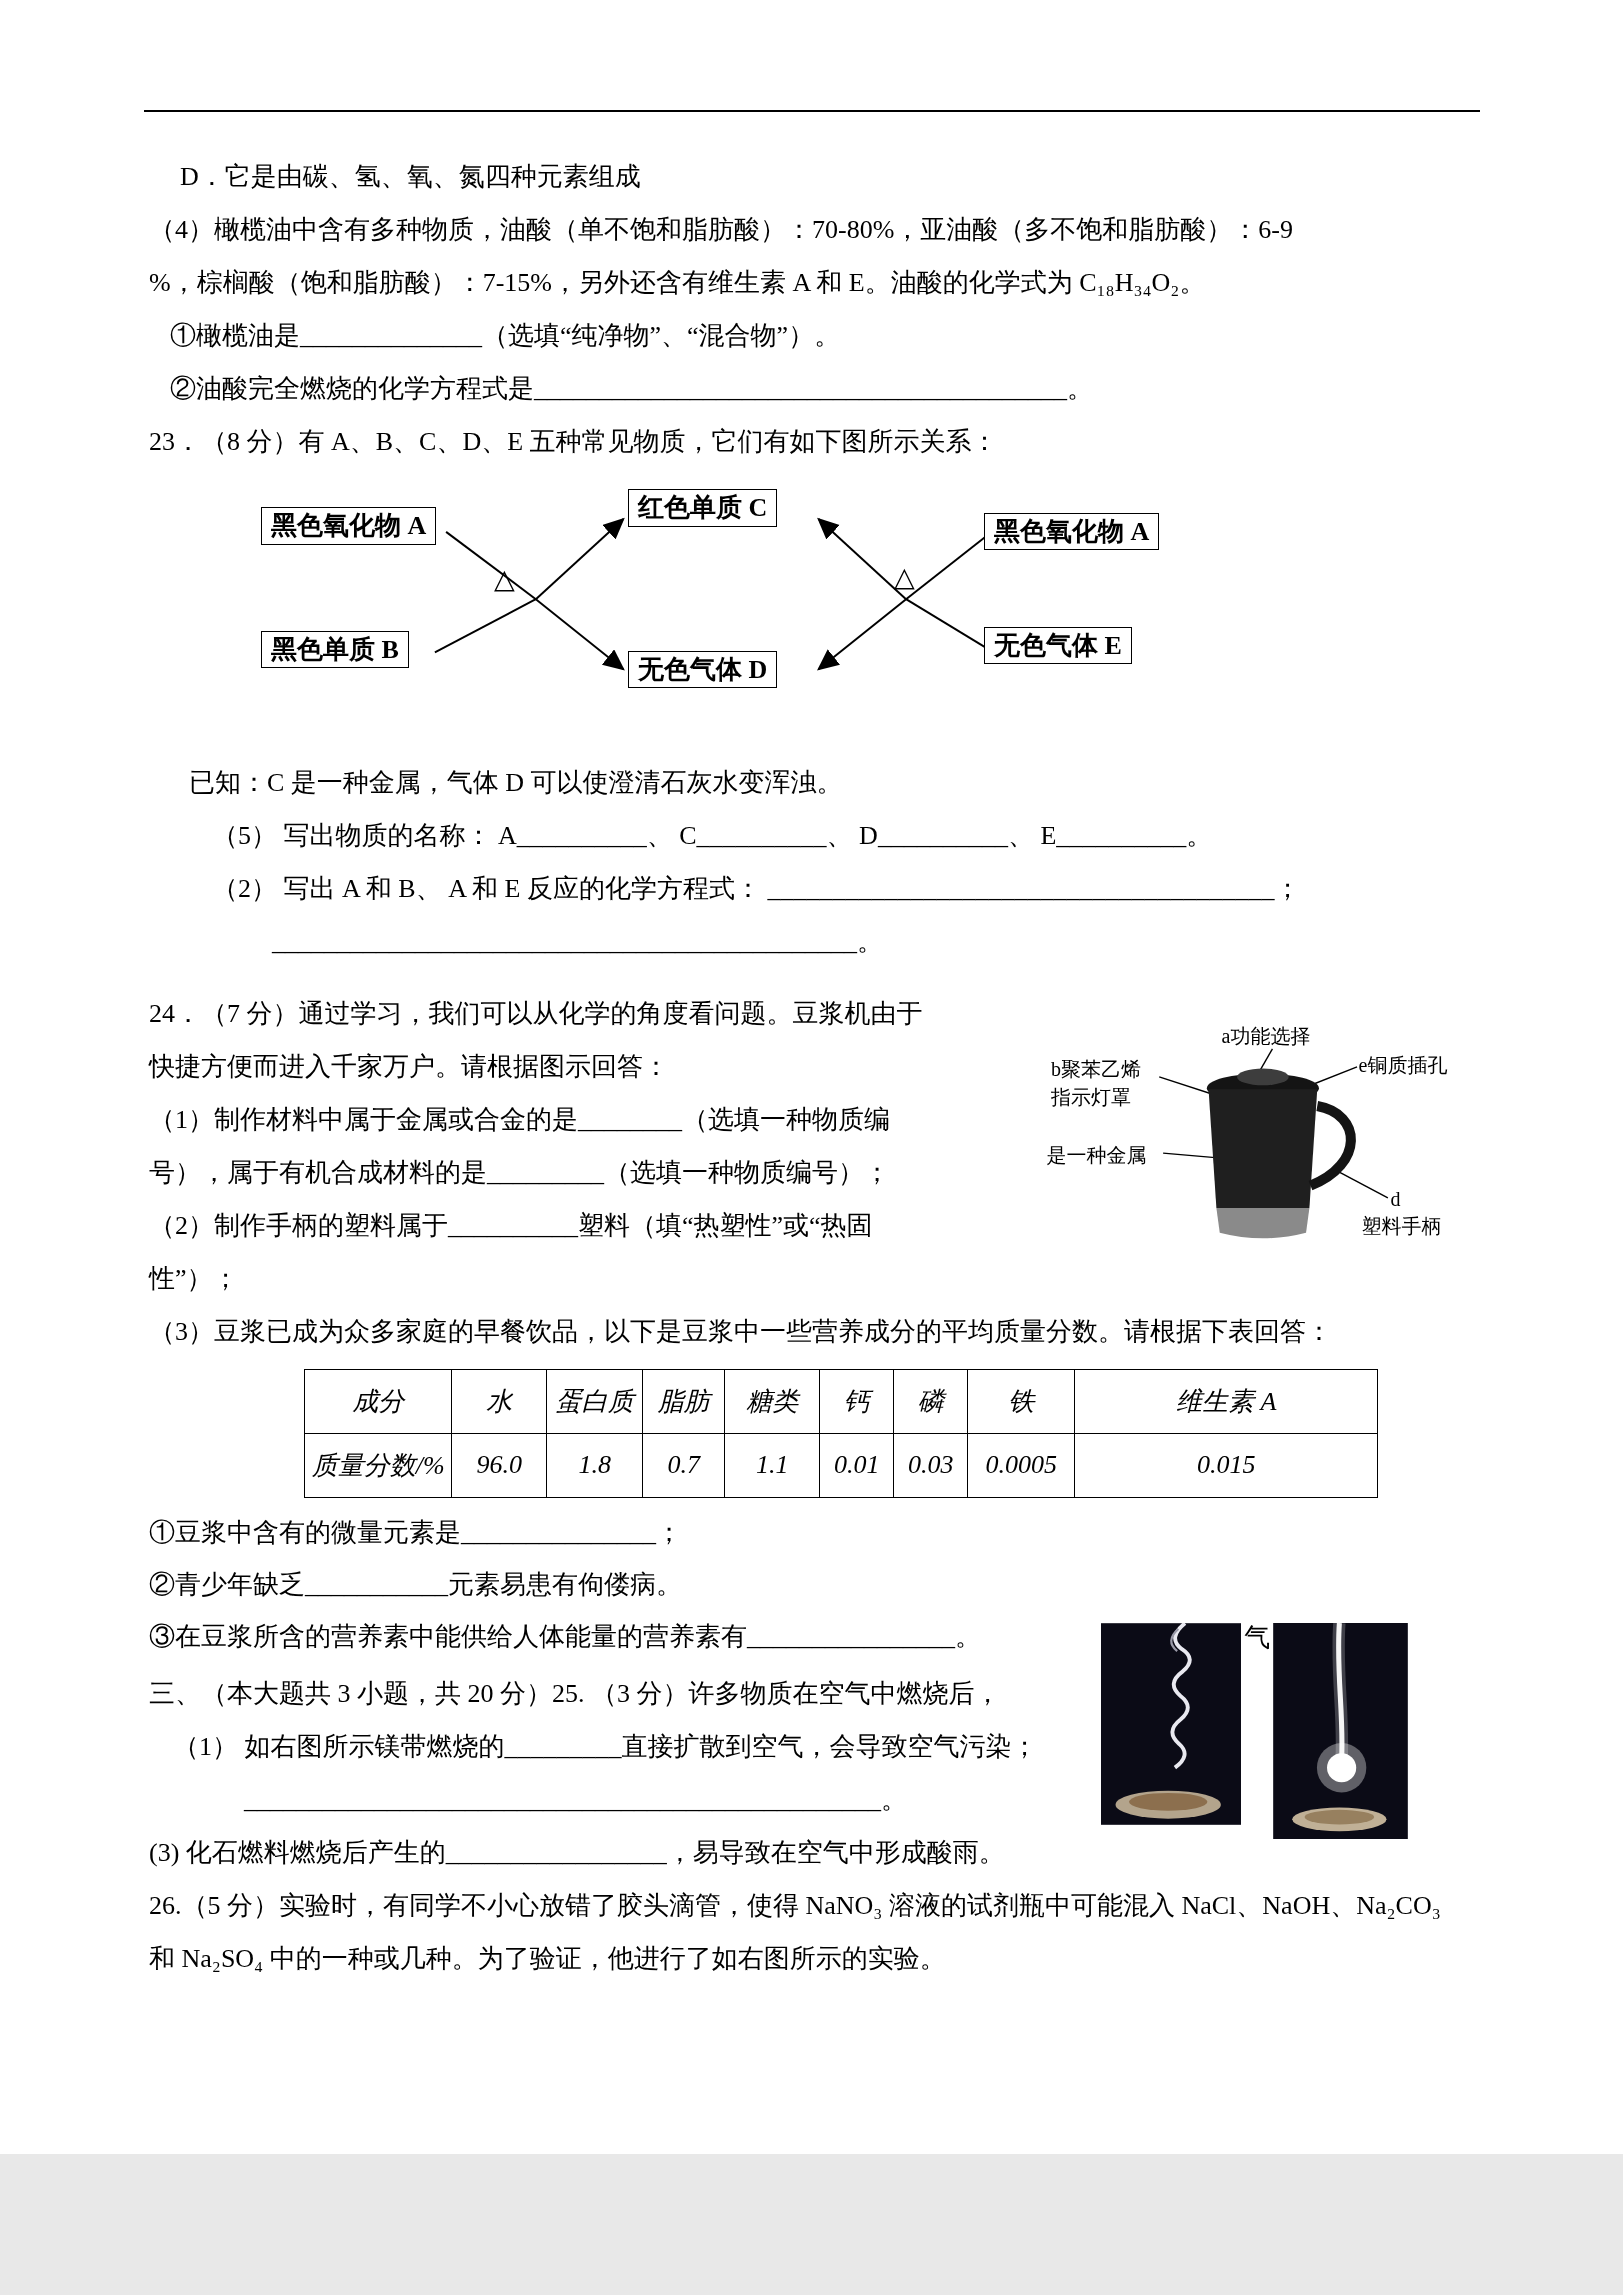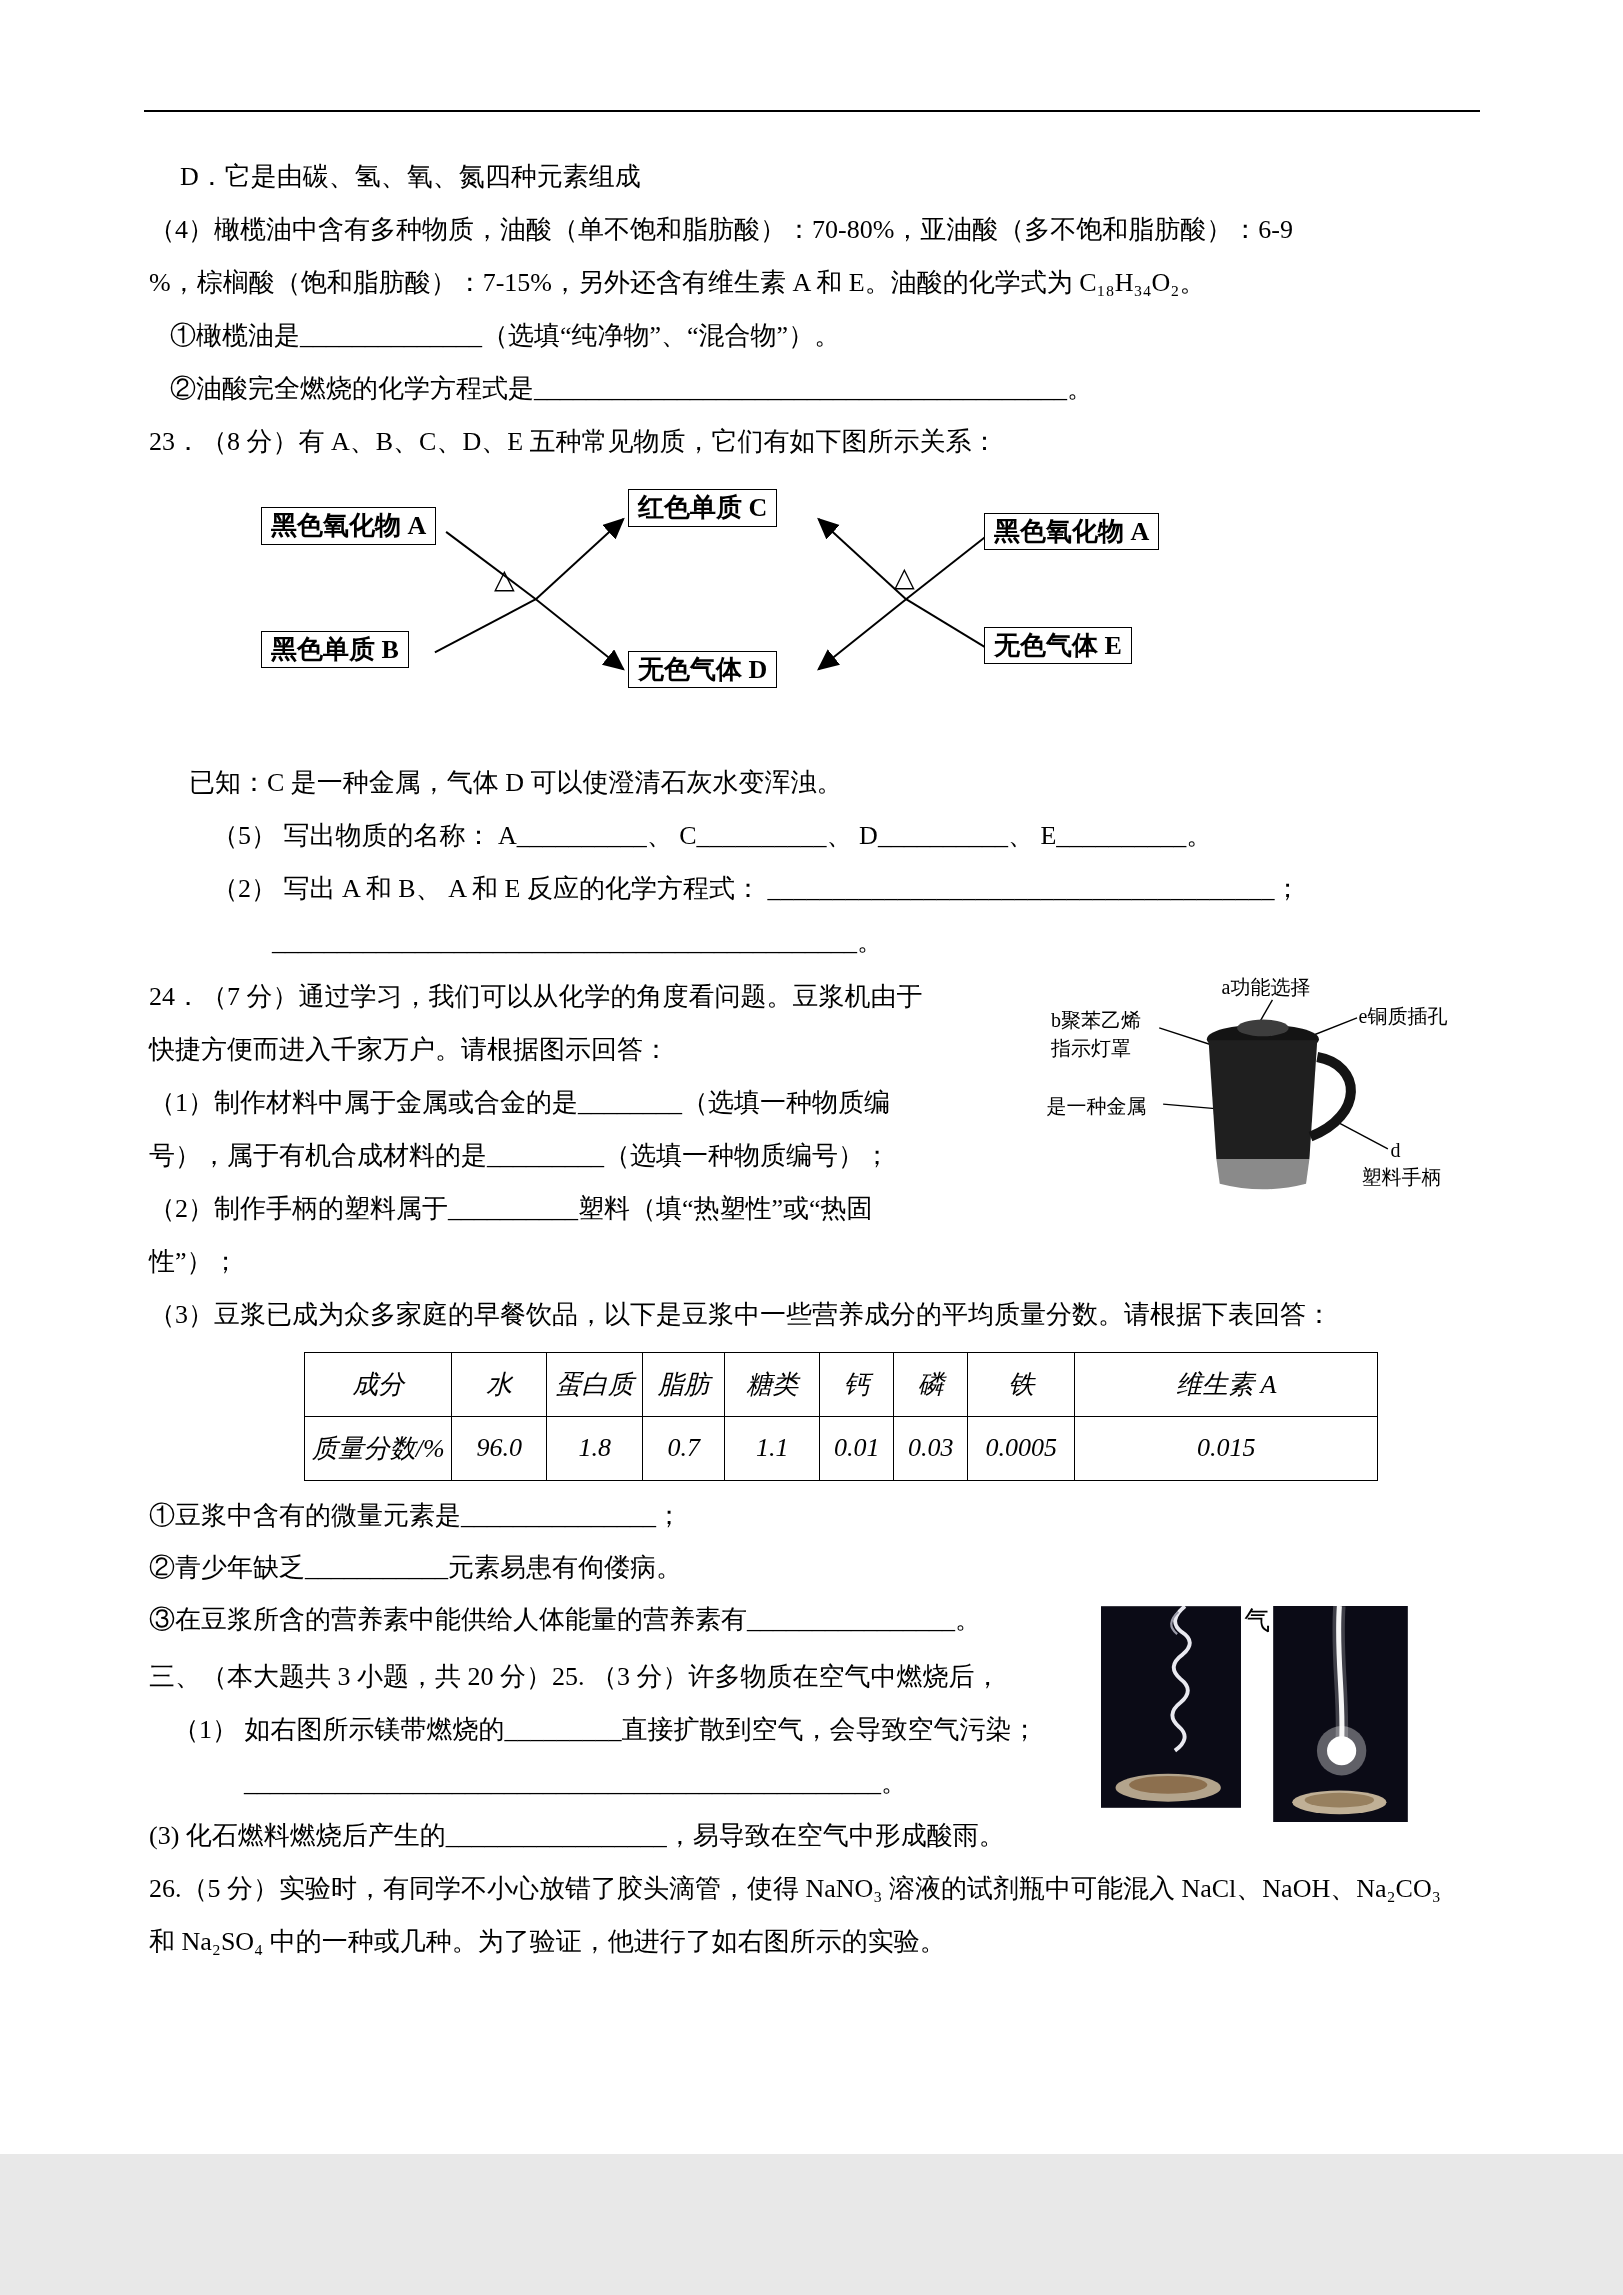--- a/index.html
+++ b/index.html
@@ -18,21 +18,21 @@
   .ind-g{padding-left:95px;}
 
   
   .diagram{position:relative;margin:15.7px 0 7.9px 112px;width:1234px;height:264px;}
   .dlines{position:absolute;left:0;top:0;}
   .dbox{position:absolute;border:1.7px solid #000;background:#fff;padding:2.2px 9px;
         font-weight:bold;white-space:nowrap;line-height:31px;}
   .delta{position:absolute;font-size:27px;line-height:27px;}
 
   
-  .q24-top{display:flex;align-items:flex-start;margin-top:2px;}
+  .q24-top{display:flex;align-items:flex-end;margin-top:19px;}
   .q24-text{width:892px;flex-shrink:0;}
   .q24-figure{position:relative;width:443px;height:283px;flex-shrink:0;margin-left:5.6px;margin-top:3.4px;}
   .fig-label{position:absolute;font-size:20px;line-height:26px;white-space:nowrap;}
 
   table.nutri{border-collapse:collapse;margin:11.2px 0 9px 155px;table-layout:fixed;}
   table.nutri th,table.nutri td{border:1.7px solid #000;height:63px;padding:0 6.7px;
         font-weight:normal;text-align:center;font-size:26px;white-space:nowrap;overflow:hidden;font-style:italic;}
   .items p{line-height:52px;}
 
   

